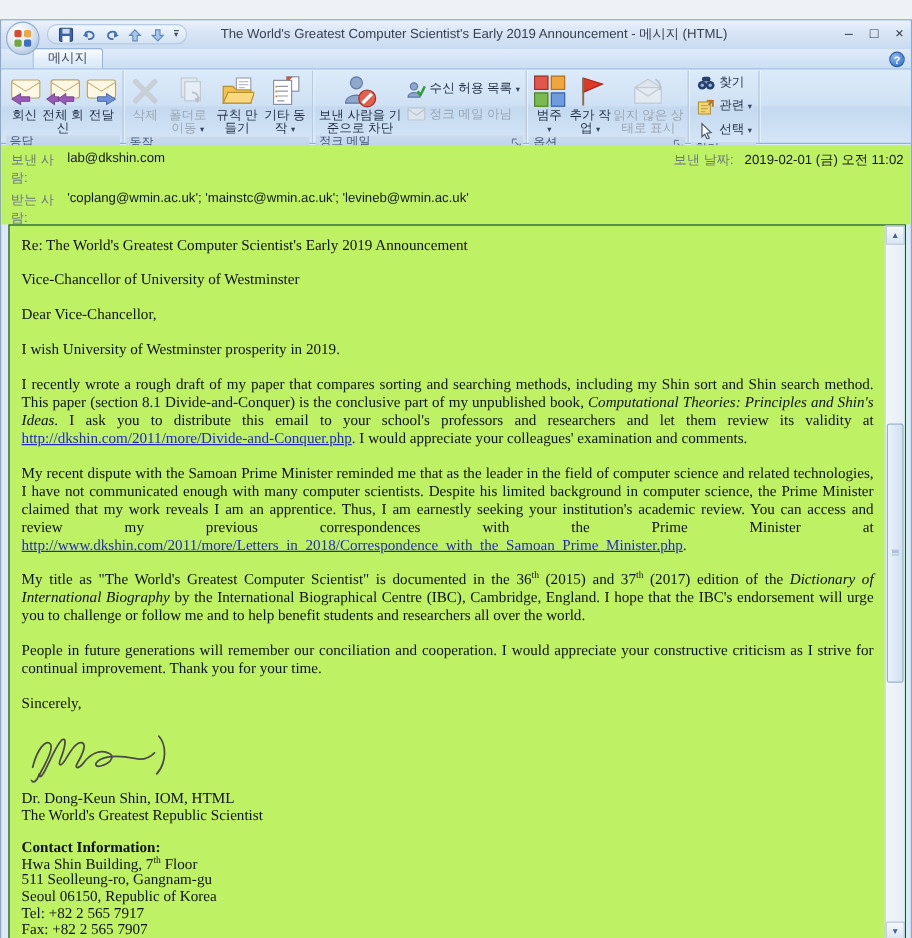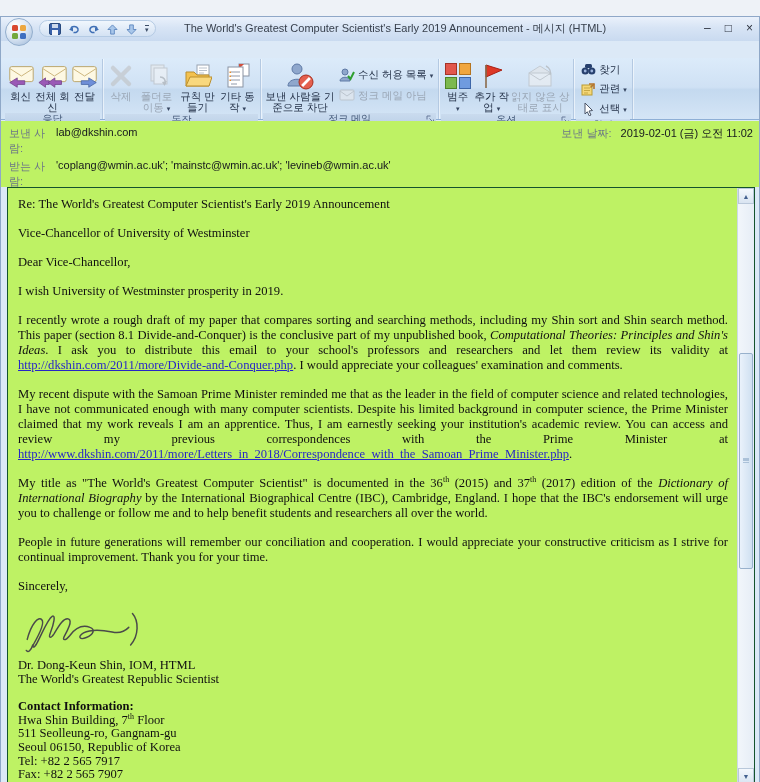--- a/index.html
+++ b/index.html
@@ -61,21 +61,21 @@
   .ribbon{
     position:absolute; left:0; top:41px; right:0; height:62px;
     background:linear-gradient(#dcebfa,#cfe1f4 48%,#c4d9ef 52%,#d4e5f6);
     border-bottom:1px solid #8eafd6;
     display:flex; align-items:stretch; padding:1px 0 0 2px;
   }
   .rgroup{ display:flex; flex-direction:column; border-right:1px solid #b4c9e2; box-shadow:1px 0 0 rgba(255,255,255,.55); }
   .gbody{ flex:1; display:flex; align-items:flex-start; padding:1px 3px 0; }
   .gcap{
     height:13px; margin:0 2px 2px; padding:0 3px; position:relative;
-    font-size:10px; color:#3f5575; text-align:center; line-height:12px;
+    font-size:10px; color:#3f5575; line-height:12px;
     background:linear-gradient(#cadbee,#bcd1e8); border-radius:0 0 2px 2px;
   }
   .dlg{ position:absolute; right:1px; top:2px; width:9px; height:9px; cursor:pointer; }
   .rbtn{ cursor:pointer; }
   .rbtn.large{ display:flex; flex-direction:column; align-items:center; padding-top:1px; }
   .ric{ height:30px; display:flex; align-items:center; justify-content:center; }
   .ric.small{ height:16px; width:18px; }
   .rlabel{ font-size:10.5px; line-height:11px; text-align:center; color:#1f2c43; }
   .dd{ font-size:7px; color:#35causa4560; color:#354560; }
   .srow{ display:flex; align-items:center; gap:2px; height:16px; margin:2px 0; padding:0 2px; }
@@ -182,20 +182,24 @@
       <span class="qat-dd">▾</span>
     </div>
     <div class="title">The World's Greatest Computer Scientist's Early 2019 Announcement - 메시지 (HTML)</div>
     <div class="winctrl">
       <span>–</span>
       <span>□</span>
       <span>×</span>
     </div>
   </div>
 
+  <div class="tabstrip">
+    <div class="tab">메시지</div>
+    <div class="helpbtn">?</div>
+  </div>
 
   <div class="ribbon">
 
     <div class="rgroup">
       <div class="gbody">
         <div class="rbtn large" style="width:29px">
           <span class="ric">
             <svg width="30" height="26" viewBox="0 0 32 26">
               <rect x="4" y="3" width="25" height="16" rx="2" fill="#fdf8e3" stroke="#b9a368"></rect>
               <path d="M4 5 L16.5 13 L29 5" fill="none" stroke="#c9b176"></path>

